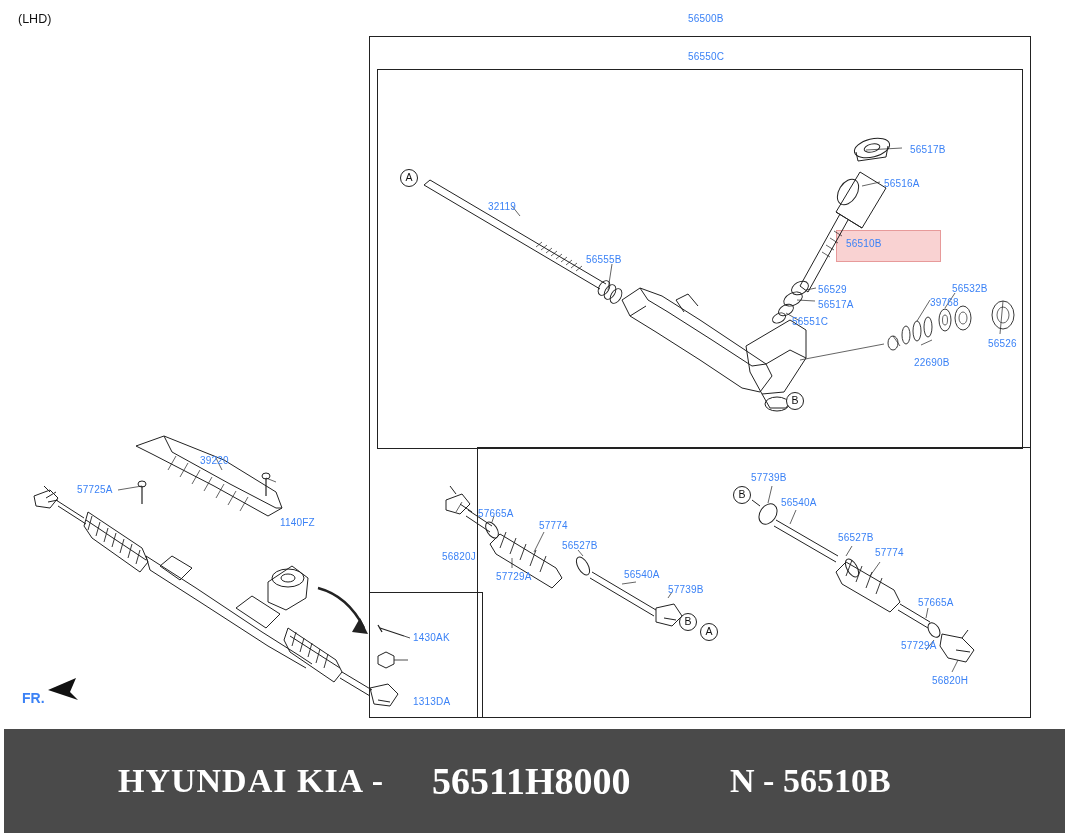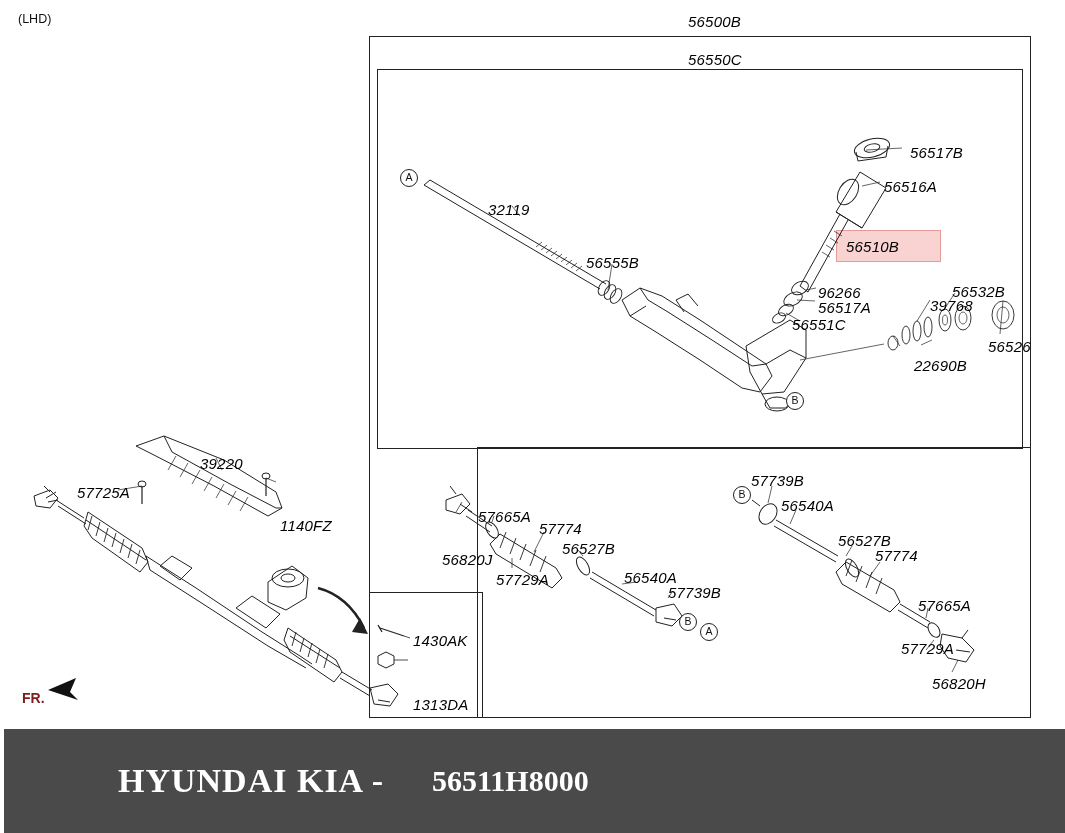--- a/index.html
+++ b/index.html
@@ -1,35 +1,35 @@
 <!DOCTYPE html>
 <html><head>
 <meta charset="utf-8">
 <style>
   html,body{margin:0;padding:0;}
   body{width:1065px;height:833px;background:#ffffff;font-family:"Liberation Sans",sans-serif;overflow:hidden;}
   #stage{position:relative;width:1065px;height:833px;}
 
-  .lbl{position:absolute;font-size:15px;color:#000000;white-space:nowrap;letter-spacing:.2px;font-style:italic;}
+  .lbl{position:absolute;font-size:10px;color:#3b82f6;white-space:nowrap;letter-spacing:.2px;}
   .box{position:absolute;border:1px solid #222;}
   .hl{position:absolute;background:#f9d2d2;border:1px solid #e79a9a;}
   .circ{position:absolute;width:16px;height:16px;border:1px solid #222;border-radius:50%;
         font-size:10.5px;line-height:15px;text-align:center;color:#111;background:#fff;}
 
   svg.art{position:absolute;left:0;top:0;width:1065px;height:833px;pointer-events:none;}
 
   
   #footer{position:absolute;left:4px;top:729px;width:1065px;height:104px;background:#4a4a4a;}
   #footer .ftxt{position:absolute;top:50%;transform:translateY(-50%);color:#fff;
       font-family:"Liberation Serif",serif;font-weight:bold;}
   #brand{left:114px;font-size:34px;letter-spacing:1px;}
-  #pnum{left:428px;font-size:30px;letter-spacing:0px;text-align:center;}
+  #pnum{left:428px;font-size:38px;letter-spacing:0px;text-align:center;}
   #ncode{left:726px;font-size:34px;letter-spacing:0px;}
 
-  #fr-label{position:absolute;left:22px;top:690px;font-size:14px;font-weight:bold;color:#7f1d1d;}
+  #fr-label{position:absolute;left:22px;top:690px;font-size:14px;font-weight:bold;color:#3b82f6;}
   #lhd{position:absolute;left:18px;top:12px;font-size:12.5px;color:#111;}
 </style>
 </head>
 <body>
 
 <div id="stage">
 
   <div id="lhd">(LHD)</div>
 
   <div class="box" style="left:369px;top:36px;width:660px;height:680px;"></div>
@@ -267,21 +267,21 @@
   <div class="circ" style="left:733px;top:486px;">B</div>
   <div class="circ" style="left:700px;top:623px;">A</div>
   <div class="circ" style="left:679px;top:613px;">B</div>
 
   <div class="lbl" style="left:688px;top:13px;">56500B</div>
   <div class="lbl" style="left:688px;top:51px;">56550C</div>
   <div class="lbl" style="left:910px;top:144px;">56517B</div>
   <div class="lbl" style="left:884px;top:178px;">56516A</div>
   <div class="lbl" style="left:488px;top:201px;">32119</div>
   <div class="lbl" style="left:586px;top:254px;">56555B</div>
-  <div class="lbl" style="left:818px;top:284px;">96266</div>
+  <div class="lbl" style="left:818px;top:284px;">56529</div>
   <div class="lbl" style="left:818px;top:299px;">56517A</div>
   <div class="lbl" style="left:792px;top:316px;">56551C</div>
   <div class="lbl" style="left:952px;top:283px;">56532B</div>
   <div class="lbl" style="left:930px;top:297px;">39768</div>
   <div class="lbl" style="left:988px;top:338px;">56526</div>
   <div class="lbl" style="left:914px;top:357px;">22690B</div>
 
   <div class="lbl" style="left:200px;top:455px;">39220</div>
   <div class="lbl" style="left:280px;top:477px;margin-top:40px;">1140FZ</div>
   <div class="lbl" style="left:77px;top:484px;">57725A</div>
@@ -305,15 +305,16 @@
   <div class="lbl" style="left:932px;top:675px;">56820H</div>
 
   <div id="fr-label">FR.</div>
   <svg class="art" style="left:0;top:0;">
     <path d="M48 690 L76 678 L70 692 L78 700 Z" fill="#111"></path>
   </svg>
 
   <div id="footer">
     <div class="ftxt" id="brand">HYUNDAI  KIA -</div>
     <div class="ftxt" id="pnum">56511H8000</div>
+    <div class="ftxt" id="ncode">N - 56510B</div>
   </div>
 
 </div>
 
 </body></html>

